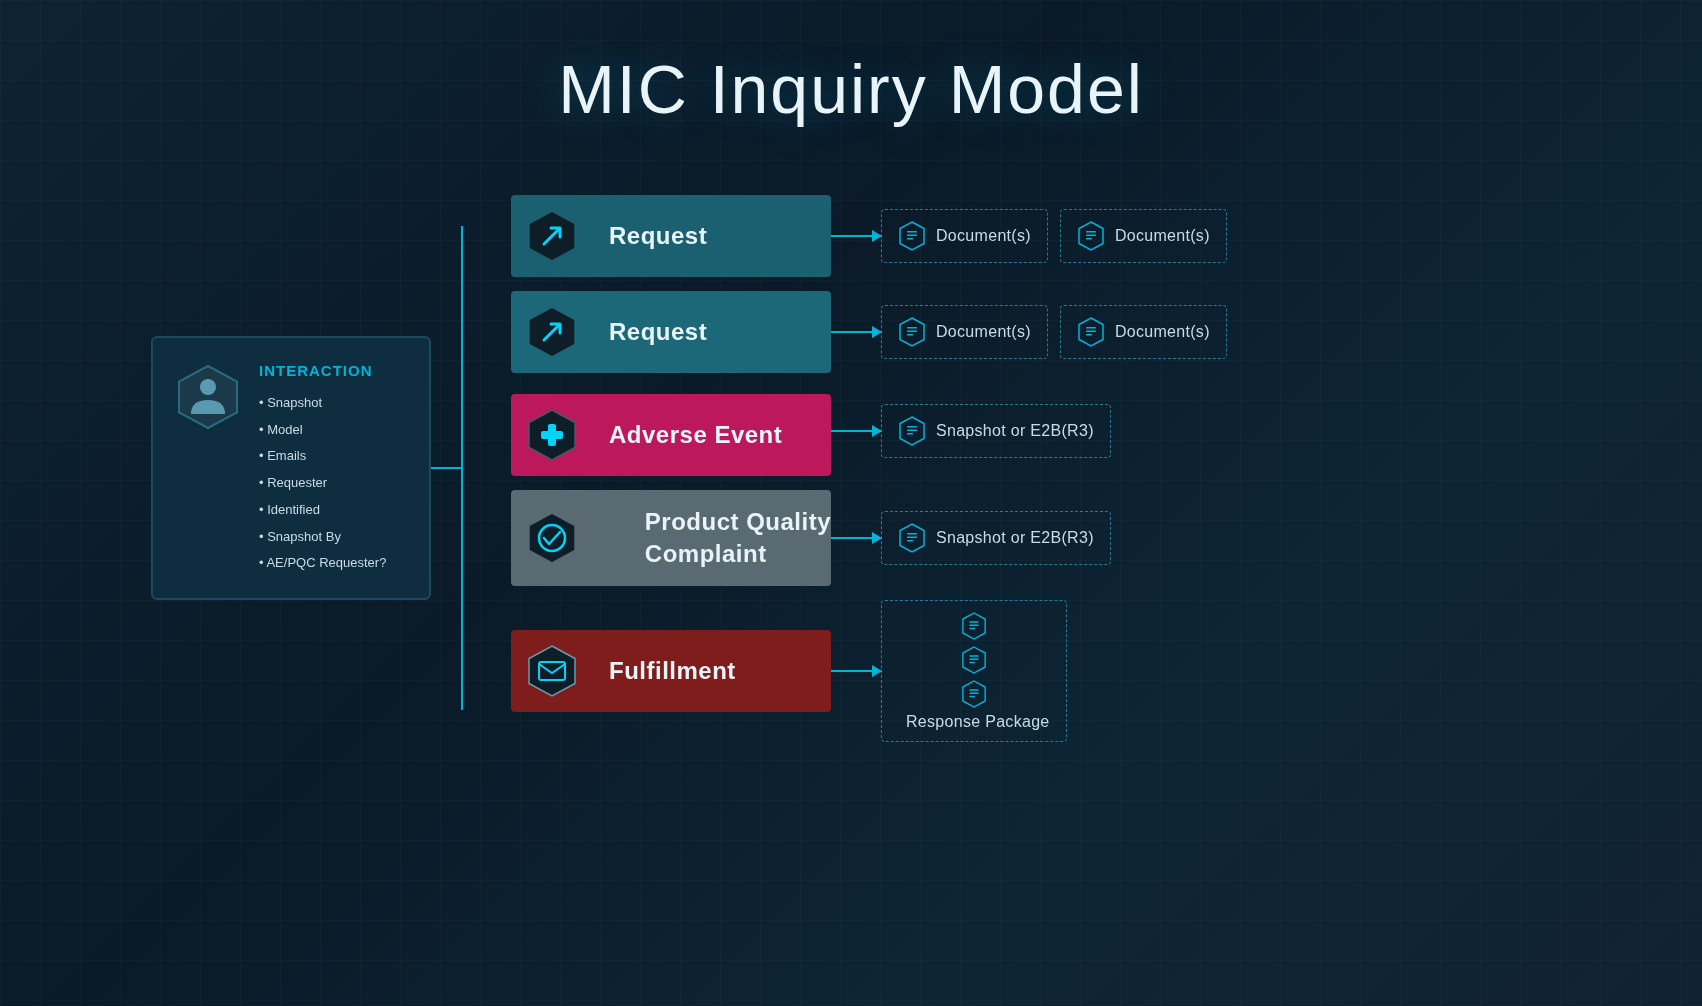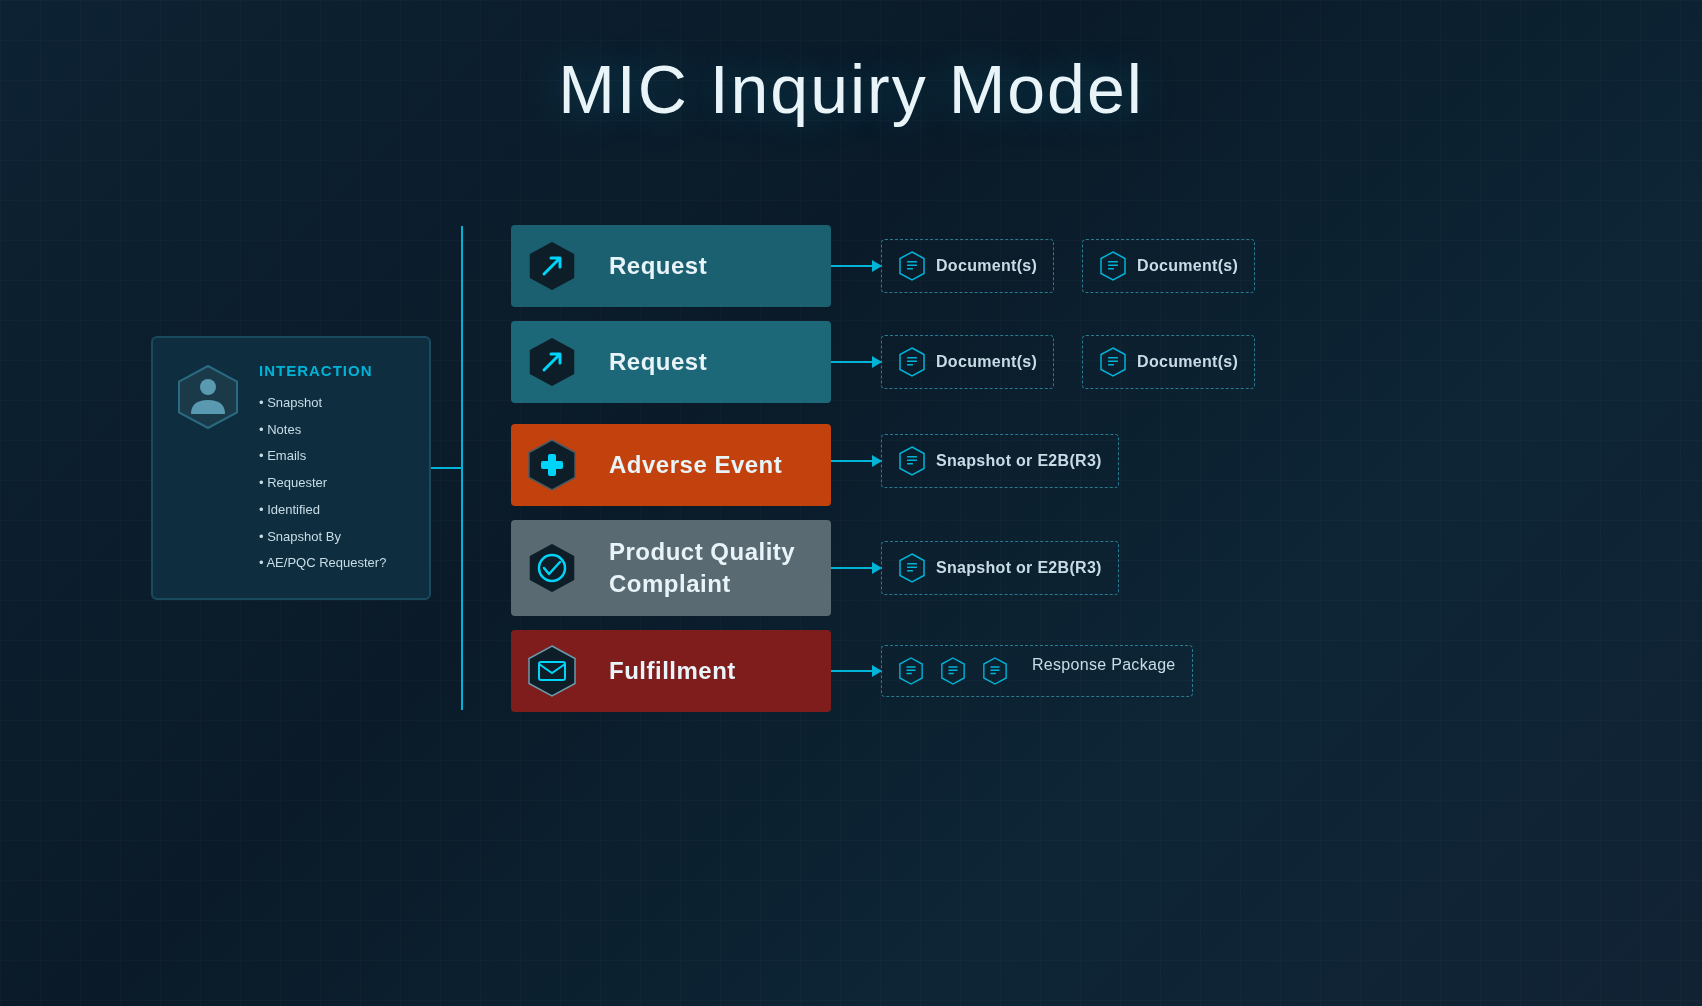--- a/index.html
+++ b/index.html
@@ -113,25 +113,26 @@
       flex-shrink: 0;
     }
 
     .row-card.teal-dark {
       background: #1a6070;
     }
     .row-card.teal-medium {
       background: #1d6878;
     }
     .row-card.gray-dark {
-      background: #c2410c;
+      background: #be185d;
       margin-top: 7px;
     }
     .row-card.gray-medium {
       background: #5a6a72;
+      justify-content: space-between;
     }
     .row-card.blue-light {
       background: #7f1d1d;
     }
 
     .row-icon-wrap {
       width: 82px;
       height: 82px;
       display: flex;
       align-items: center;
@@ -164,22 +165,21 @@
       border-top: 6px solid transparent;
       border-bottom: 6px solid transparent;
       border-left: 10px solid #00b4d8;
     }
 
     
     .doc-group {
       display: flex;
       flex-direction: row;
       align-items: center;
-      gap: 28px;
-      font-weight: bold;
+      gap: 12px;
     }
 
     .doc-box {
       display: flex;
       flex-direction: row;
       align-items: center;
       gap: 10px;
       border: 1.5px dashed #2a7a90;
       border-radius: 4px;
       padding: 10px 16px;
@@ -204,21 +204,21 @@
       <svg viewBox="0 0 70 70" fill="none" xmlns="http://www.w3.org/2000/svg">
         <polygon points="35,4 64,19.5 64,50.5 35,66 6,50.5 6,19.5" fill="#1a3a4a" stroke="#2a6a80" stroke-width="2"></polygon>
 
         <circle cx="35" cy="25" r="8" fill="#5a9ab0"></circle>
         <path d="M18 52 Q18 38 35 38 Q52 38 52 52" fill="#5a9ab0"></path>
       </svg>
     </div>
     <div class="interaction-content">
       <div class="interaction-title">INTERACTION</div>
       <div class="interaction-item">• <span>Snapshot</span></div>
-      <div class="interaction-item">• <span>Notes</span></div>
+      <div class="interaction-item">• <span>Model</span></div>
       <div class="interaction-item">• <span>Emails</span></div>
       <div class="interaction-item">• <span>Requester</span></div>
       <div class="interaction-item">• <span>Identified</span></div>
       <div class="interaction-item">• <span>Snapshot By</span></div>
       <div class="interaction-item">• <span>AE/PQC Requester?</span></div>
     </div>
   </div>
 
   <div style="display:flex; flex-direction:column; align-items:flex-start; justify-content:center; position:relative; width:80px; height:560px; flex-shrink:0;">
 
@@ -360,21 +360,21 @@
             <polygon points="28,3 51,15.5 51,40.5 28,53 5,40.5 5,15.5" fill="#0d1e28" stroke="#6a9aaa" stroke-width="1.5"></polygon>
 
             <rect x="15" y="19" width="26" height="18" rx="2" fill="none" stroke="#00d4f8" stroke-width="2"></rect>
             <path d="M15 21 L28 30 L41 21" stroke="#00d4f8" stroke-width="2" stroke-linecap="round" fill="none"></path>
           </svg>
         </div>
         <span class="row-label">Fulfillment</span>
       </div>
       <div class="row-connector"></div>
 
-      <div class="doc-box" style="display:flex; flex-direction:row; align-items:flex-start; gap:16px;">
+      <div class="doc-box" style="display:flex; flex-direction:column; align-items:center; gap:4px;">
         <svg width="26" height="30" viewBox="0 0 28 32">
           <polygon points="14,2 26,8.5 26,23.5 14,30 2,23.5 2,8.5" fill="none" stroke="#00b4d8" stroke-width="1.5"></polygon>
           <rect x="9" y="11" width="10" height="1.5" rx="0.5" fill="#00b4d8"></rect>
           <rect x="9" y="14.5" width="10" height="1.5" rx="0.5" fill="#00b4d8"></rect>
           <rect x="9" y="18" width="6" height="1.5" rx="0.5" fill="#00b4d8"></rect>
         </svg>
         <svg width="26" height="30" viewBox="0 0 28 32">
           <polygon points="14,2 26,8.5 26,23.5 14,30 2,23.5 2,8.5" fill="none" stroke="#00b4d8" stroke-width="1.5"></polygon>
           <rect x="9" y="11" width="10" height="1.5" rx="0.5" fill="#00b4d8"></rect>
           <rect x="9" y="14.5" width="10" height="1.5" rx="0.5" fill="#00b4d8"></rect>

